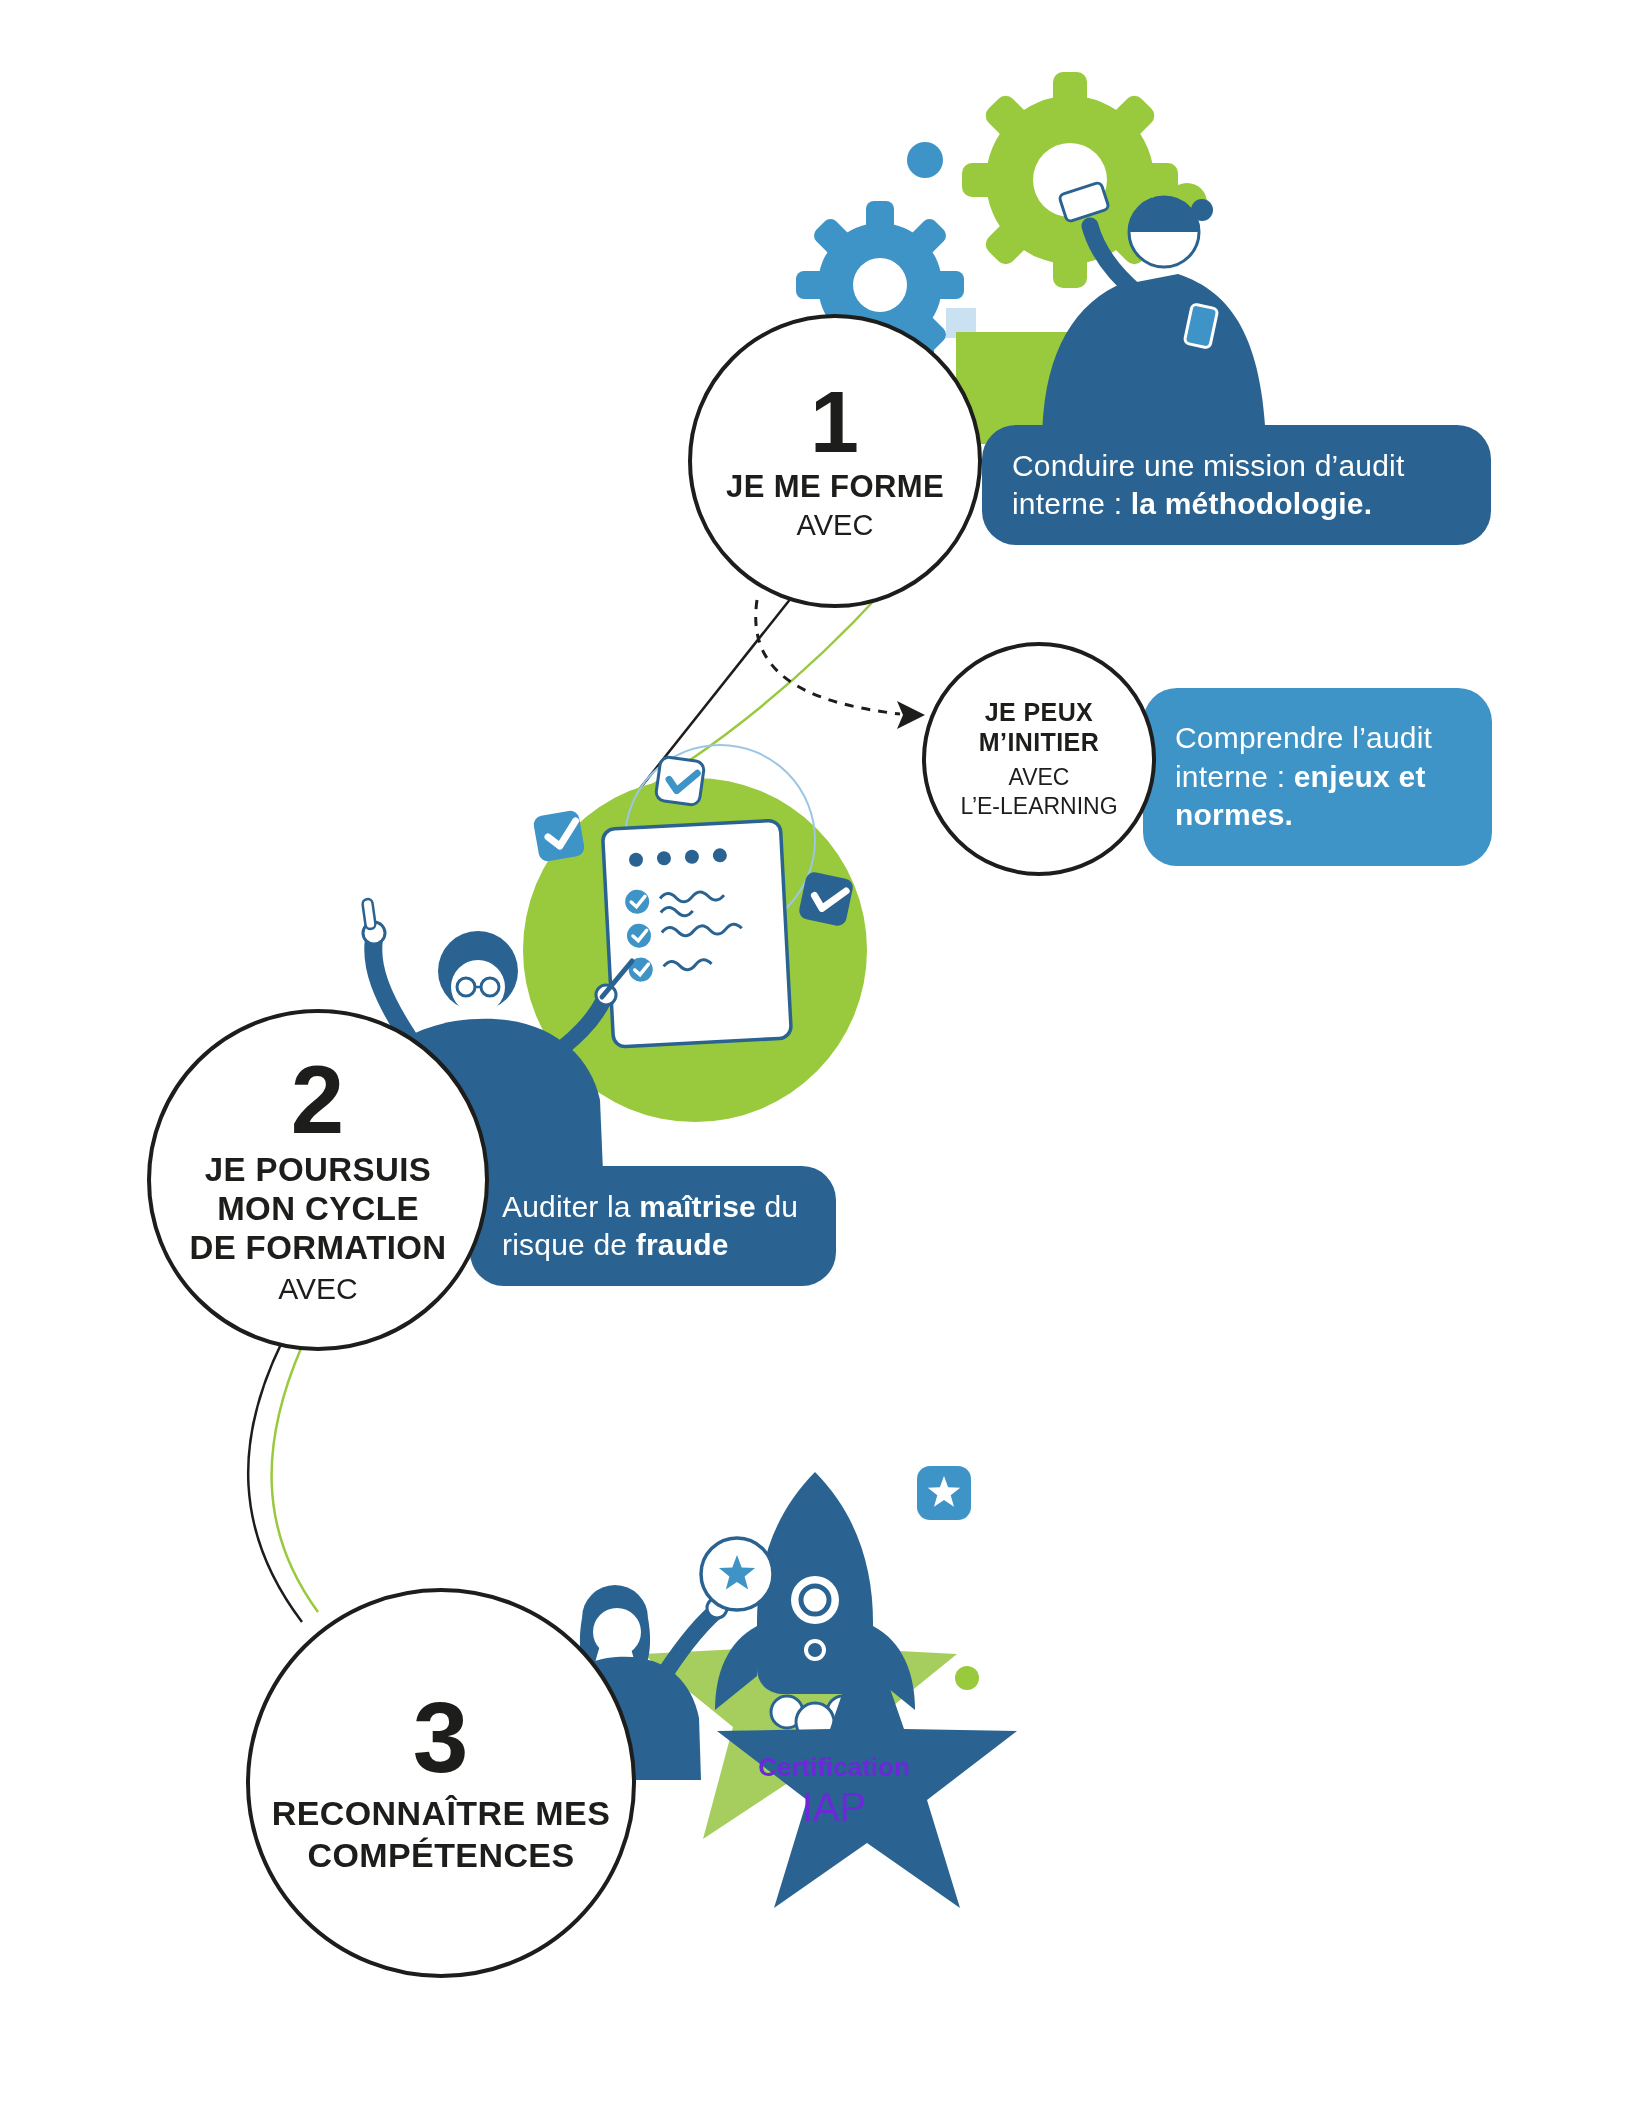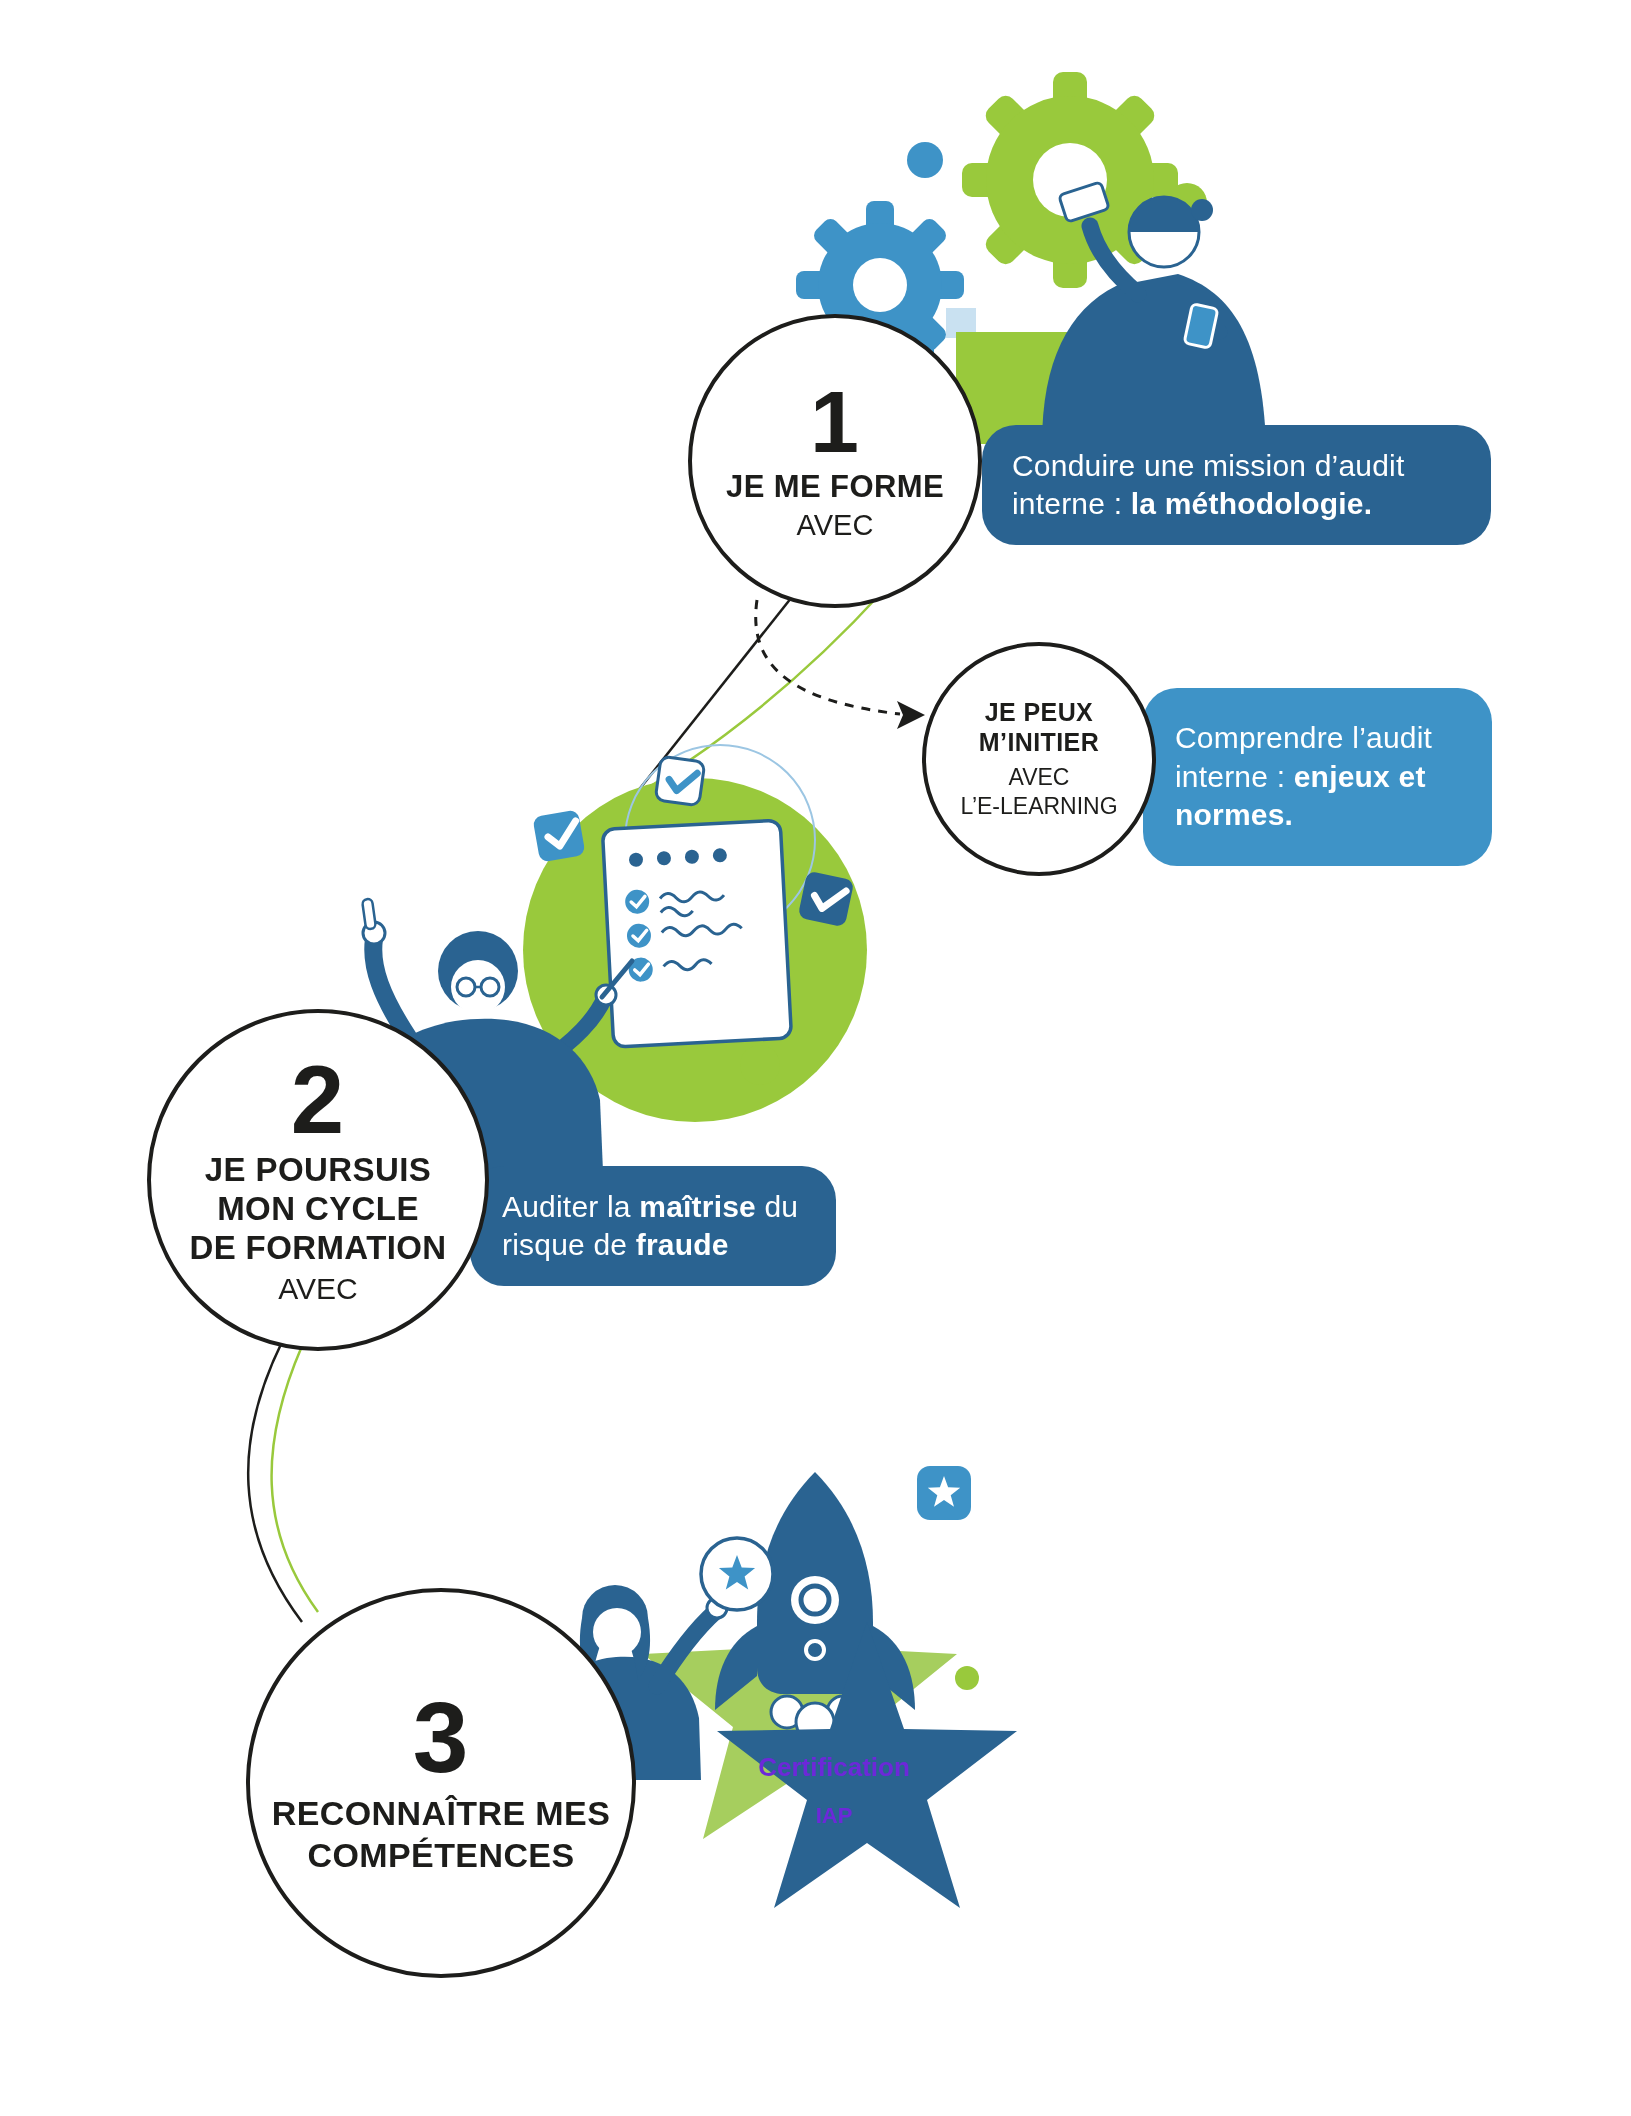--- a/index.html
+++ b/index.html
@@ -65,21 +65,21 @@
   .s1 { font-size:29px; margin-top:4px; }
   .s2 { font-size:23px; line-height:1.22; }
   .s3 { font-size:30px; margin-top:4px; }
 
   .badge-text {
     position:absolute; z-index:5;
     left:734px; top:1752px; width:200px;
     color:#6d28d9; text-align:center;
   }
   .badge-l1 { font-size:26px; font-weight:700; }
-  .badge-l2 { font-size:22px; font-weight:700; margin-top:20px; }
+  .badge-l2 { font-size:40px; font-weight:400; margin-top:2px; }
 </style>
 </head>
 <body>
 
 <div class="canvas">
 
   <svg class="connectors" width="1631" height="2116" viewBox="0 0 1631 2116">
     <path d="M803,583 L626,806" stroke="#1d1d1b" stroke-width="2.5" fill="none"></path>
     <path d="M882,592 Q770,715 628,800" stroke="#99c93c" stroke-width="2.5" fill="none"></path>
     <path d="M757,600 C747,668 795,702 900,714" stroke="#1d1d1b" stroke-width="3" stroke-dasharray="9 8" fill="none"></path>

